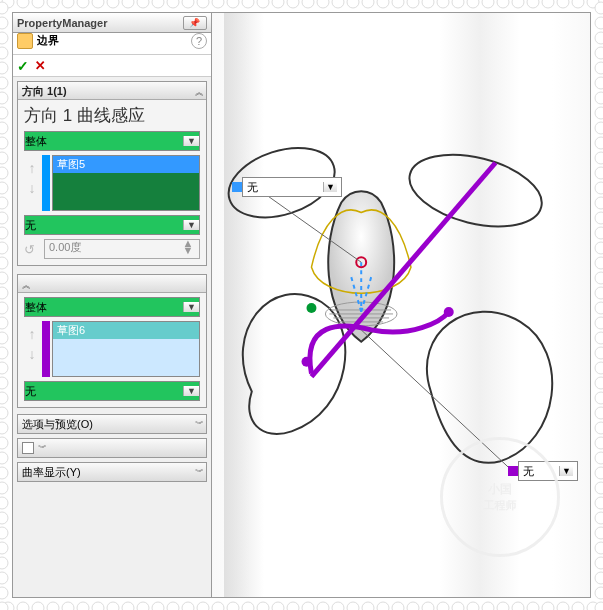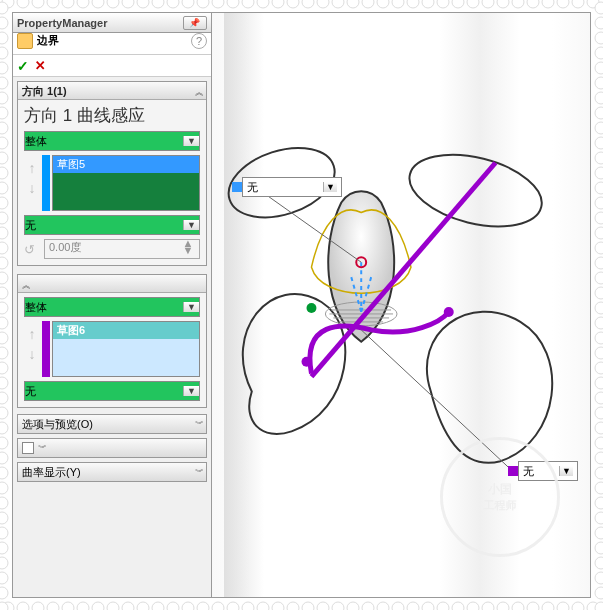--- a/index.html
+++ b/index.html
@@ -33,21 +33,21 @@
   .combo .val { flex: 1; }
   .combo .arrow { width: 16px; text-align: center; color: #444; border-left:1px solid #aaa; background:linear-gradient(#fff,#ddd); font-size:9px;}
   
   .list-row { display: flex; gap: 2px; }
   .arrows-col { width: 16px; display: flex; flex-direction: column; gap: 6px; align-items: center; padding-top:6px;}
   .arrows-col span { color: #bbb; font-size: 14px; line-height: 14px; }
   .color-strip { width: 8px; }
   .strip-blue { background: #0099ff; }
   .strip-purple { background: #9900cc; }
   .listbox { flex: 1; border: 1px solid #888; background: #15803d; min-height: 56px; }
-  .listbox.blueish { background: #cce8ff; font-weight: bold; }
+  .listbox.blueish { background: #cce8ff; }
   .list-item { padding: 1px 4px; }
   .sel-blue { background: #3399ff; color: #fff; }
   .sel-teal { background: #66cccc; color: #fff; }
   
   .spinner-row { display:flex; align-items:center; gap:4px;}
   .spinner-row .reset { width:16px; color:#bbb; font-size:13px;}
   .spinner { flex:1; height:20px; border:1px solid #aaa; background:#f4f4f4; display:flex; padding:0 4px; color:#888;}
   .spinner .updn { margin-left:auto; width:14px; display:flex; flex-direction:column; font-size:7px; color:#999; line-height:7px; text-align:center;}
   
   .collapsed-row { height: 20px; margin: 2px 4px; border: 1px solid #999; background: linear-gradient(#fafafa,#dcdcdc); display: flex; align-items: center; padding: 8px 4px; }

